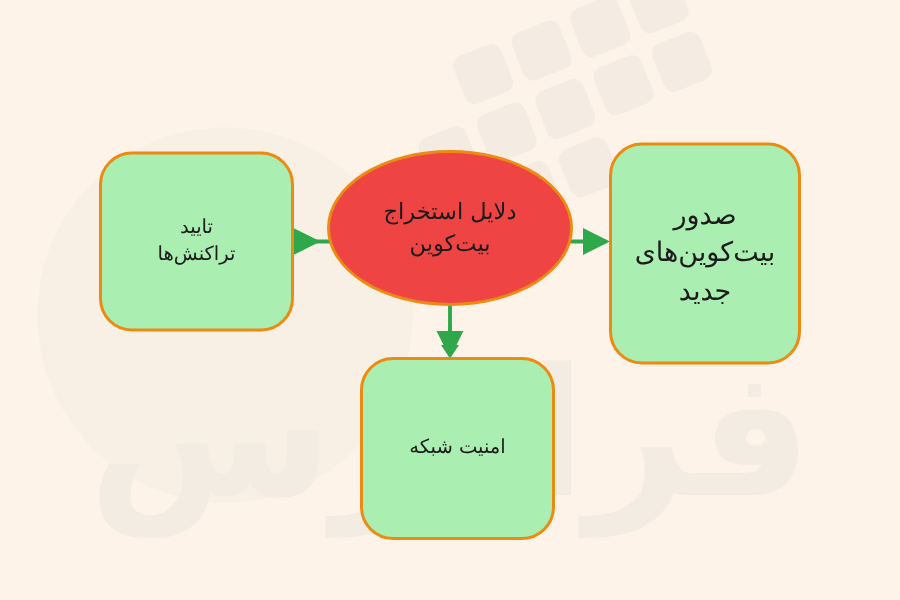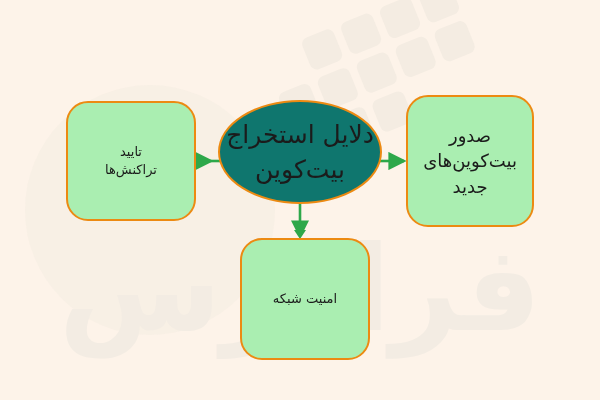--- a/index.html
+++ b/index.html
@@ -59,43 +59,43 @@
   }
 
   .node-box {
     background: #aaeeb1;
     border: 2.4px solid #ec8a12;
     border-radius: 22px;
     font-size: 13px;
   }
 
   .node-ellipse {
-    background: #0f766e;
+    background: #ef4444;
     border: 2.4px solid #ec8a12;
     border-radius: 50%;
-    font-size: 25px;
+    font-size: 15px;
   }
 
   #node-center {
     left: 218px;
     top: 100px;
     width: 164px;
     height: 104px;
   }
   #node-left {
     left: 66px;
     top: 101px;
     width: 130px;
     height: 120px;
   }
   #node-right {
     left: 406px;
     top: 95px;
     width: 128px;
-    height: 132px;
+    height: 148px;
     font-size: 18px;
   }
   #node-bottom {
     left: 240px;
     top: 238px;
     width: 130px;
     height: 122px;
     align-items: center;
   }
 

